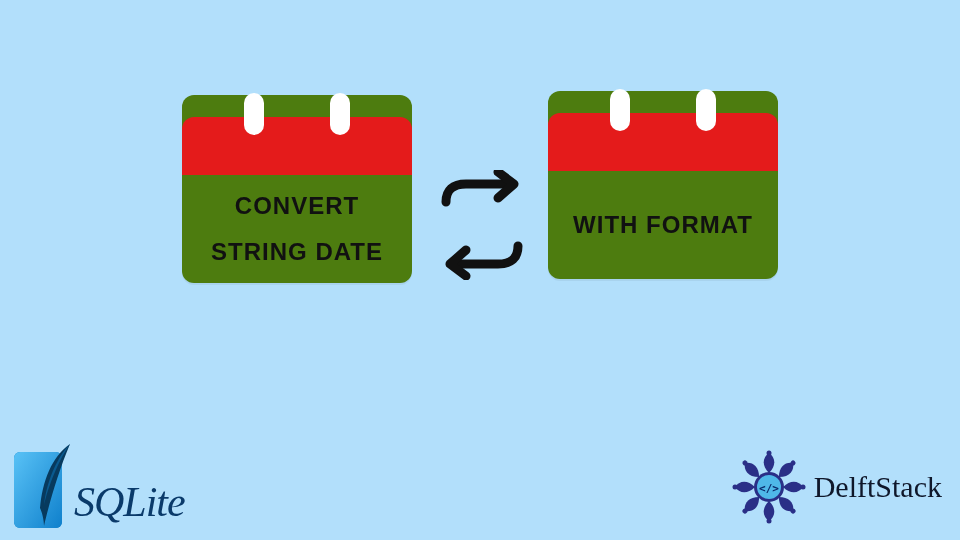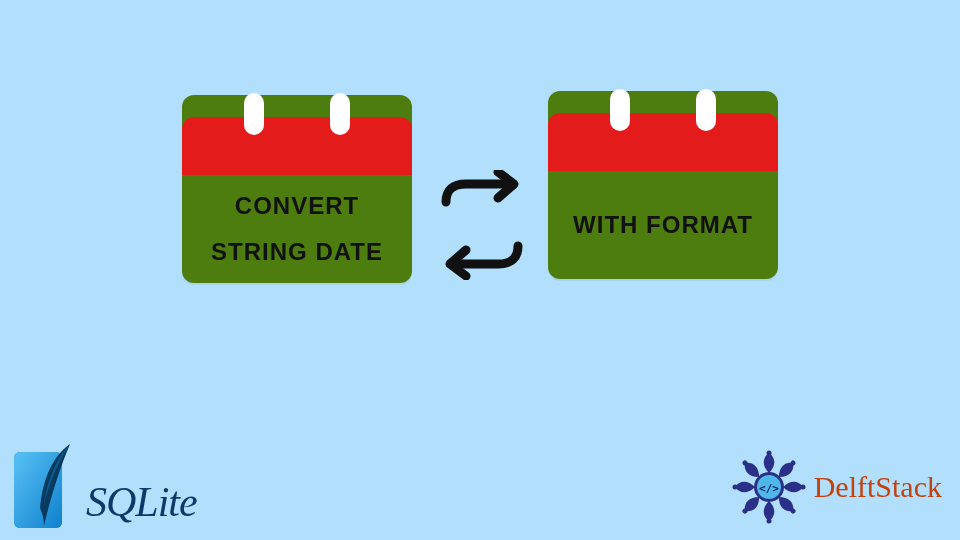--- a/index.html
+++ b/index.html
@@ -75,21 +75,21 @@
     height: 110px;
   }
   .arrows svg { width: 100%; height: 100%; }
 
   .sqlite-logo {
     position: absolute;
     left: 12px;
     bottom: 8px;
     display: flex;
     align-items: flex-end;
-    gap: 12px;
+    gap: 0;
   }
   .sqlite-logo svg { display: block; }
   .sqlite-text {
     font-family: Georgia, "Times New Roman", serif;
     font-size: 42px;
     color: #0a3a6a;
     font-style: italic;
     margin-left: -4px;
     padding-bottom: 6px;
     letter-spacing: -1px;
@@ -99,21 +99,21 @@
     position: absolute;
     right: 18px;
     bottom: 14px;
     display: flex;
     align-items: center;
     gap: 6px;
   }
   .delft-text {
     font-family: Georgia, serif;
     font-size: 30px;
-    color: #c2410c;
+    color: #0f172a;
     font-weight: 500;
   }
 </style>
 </head>
 <body>
 
 <div class="stage">
 
   <div class="calendar cal-left">
     <div class="header"></div>

